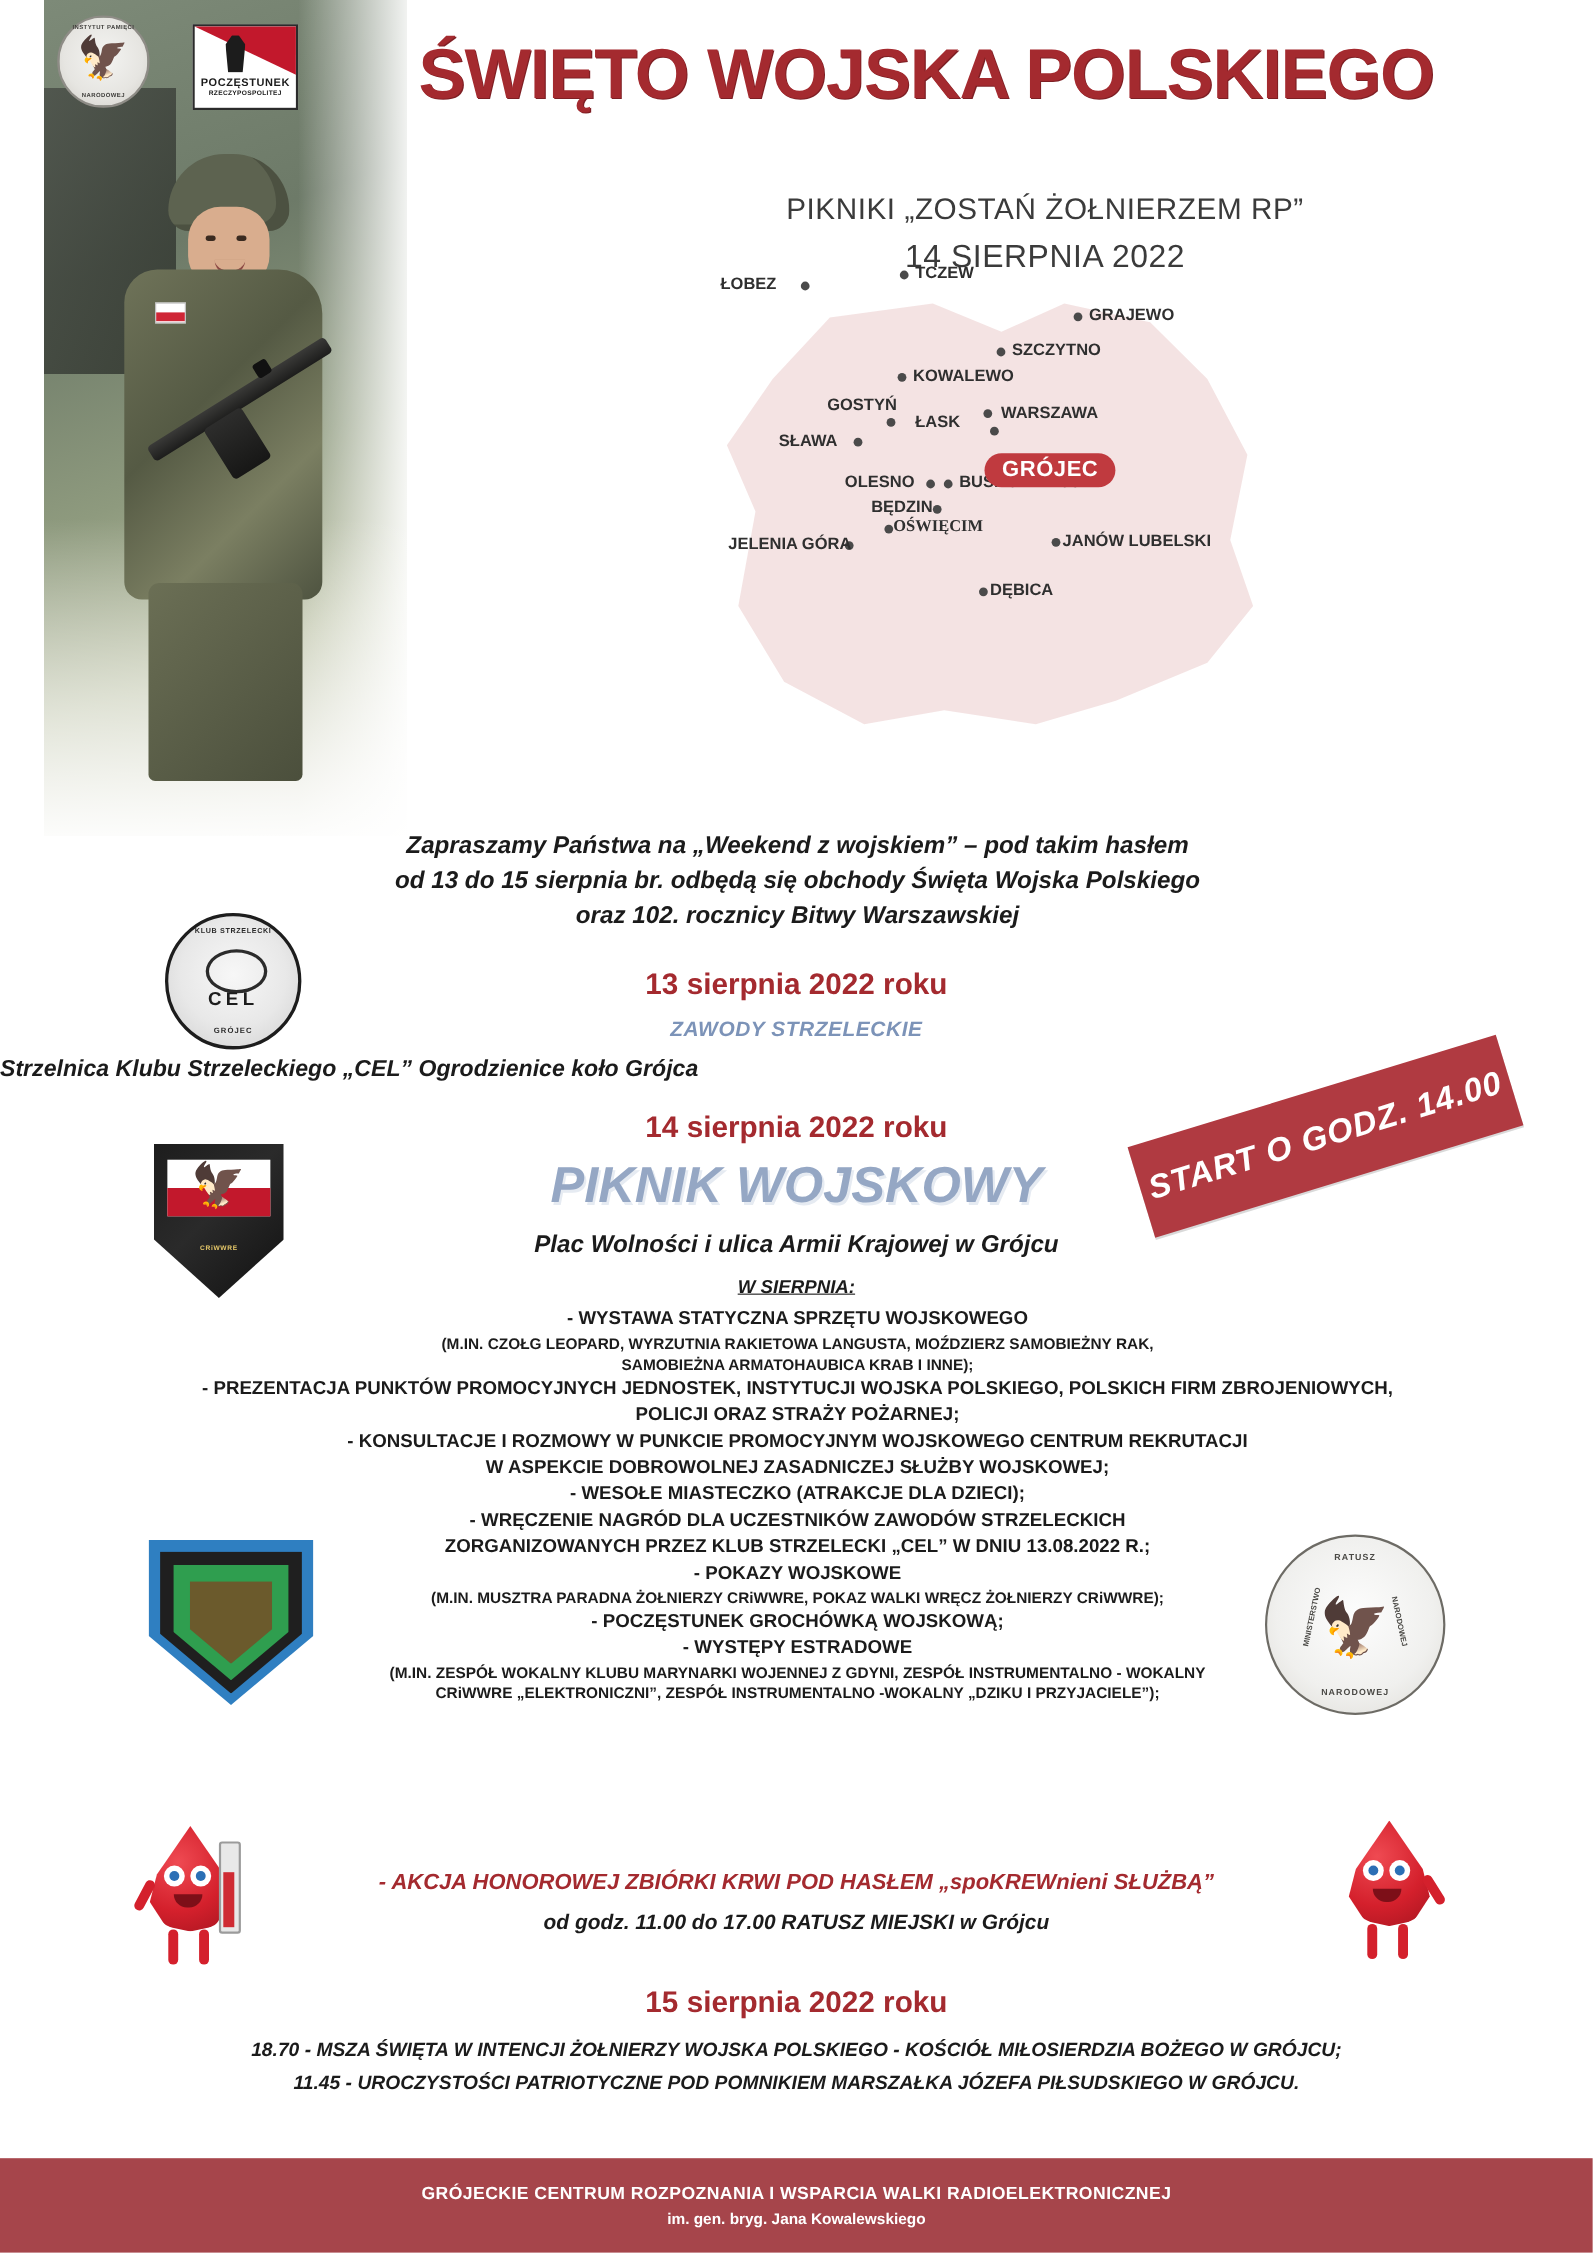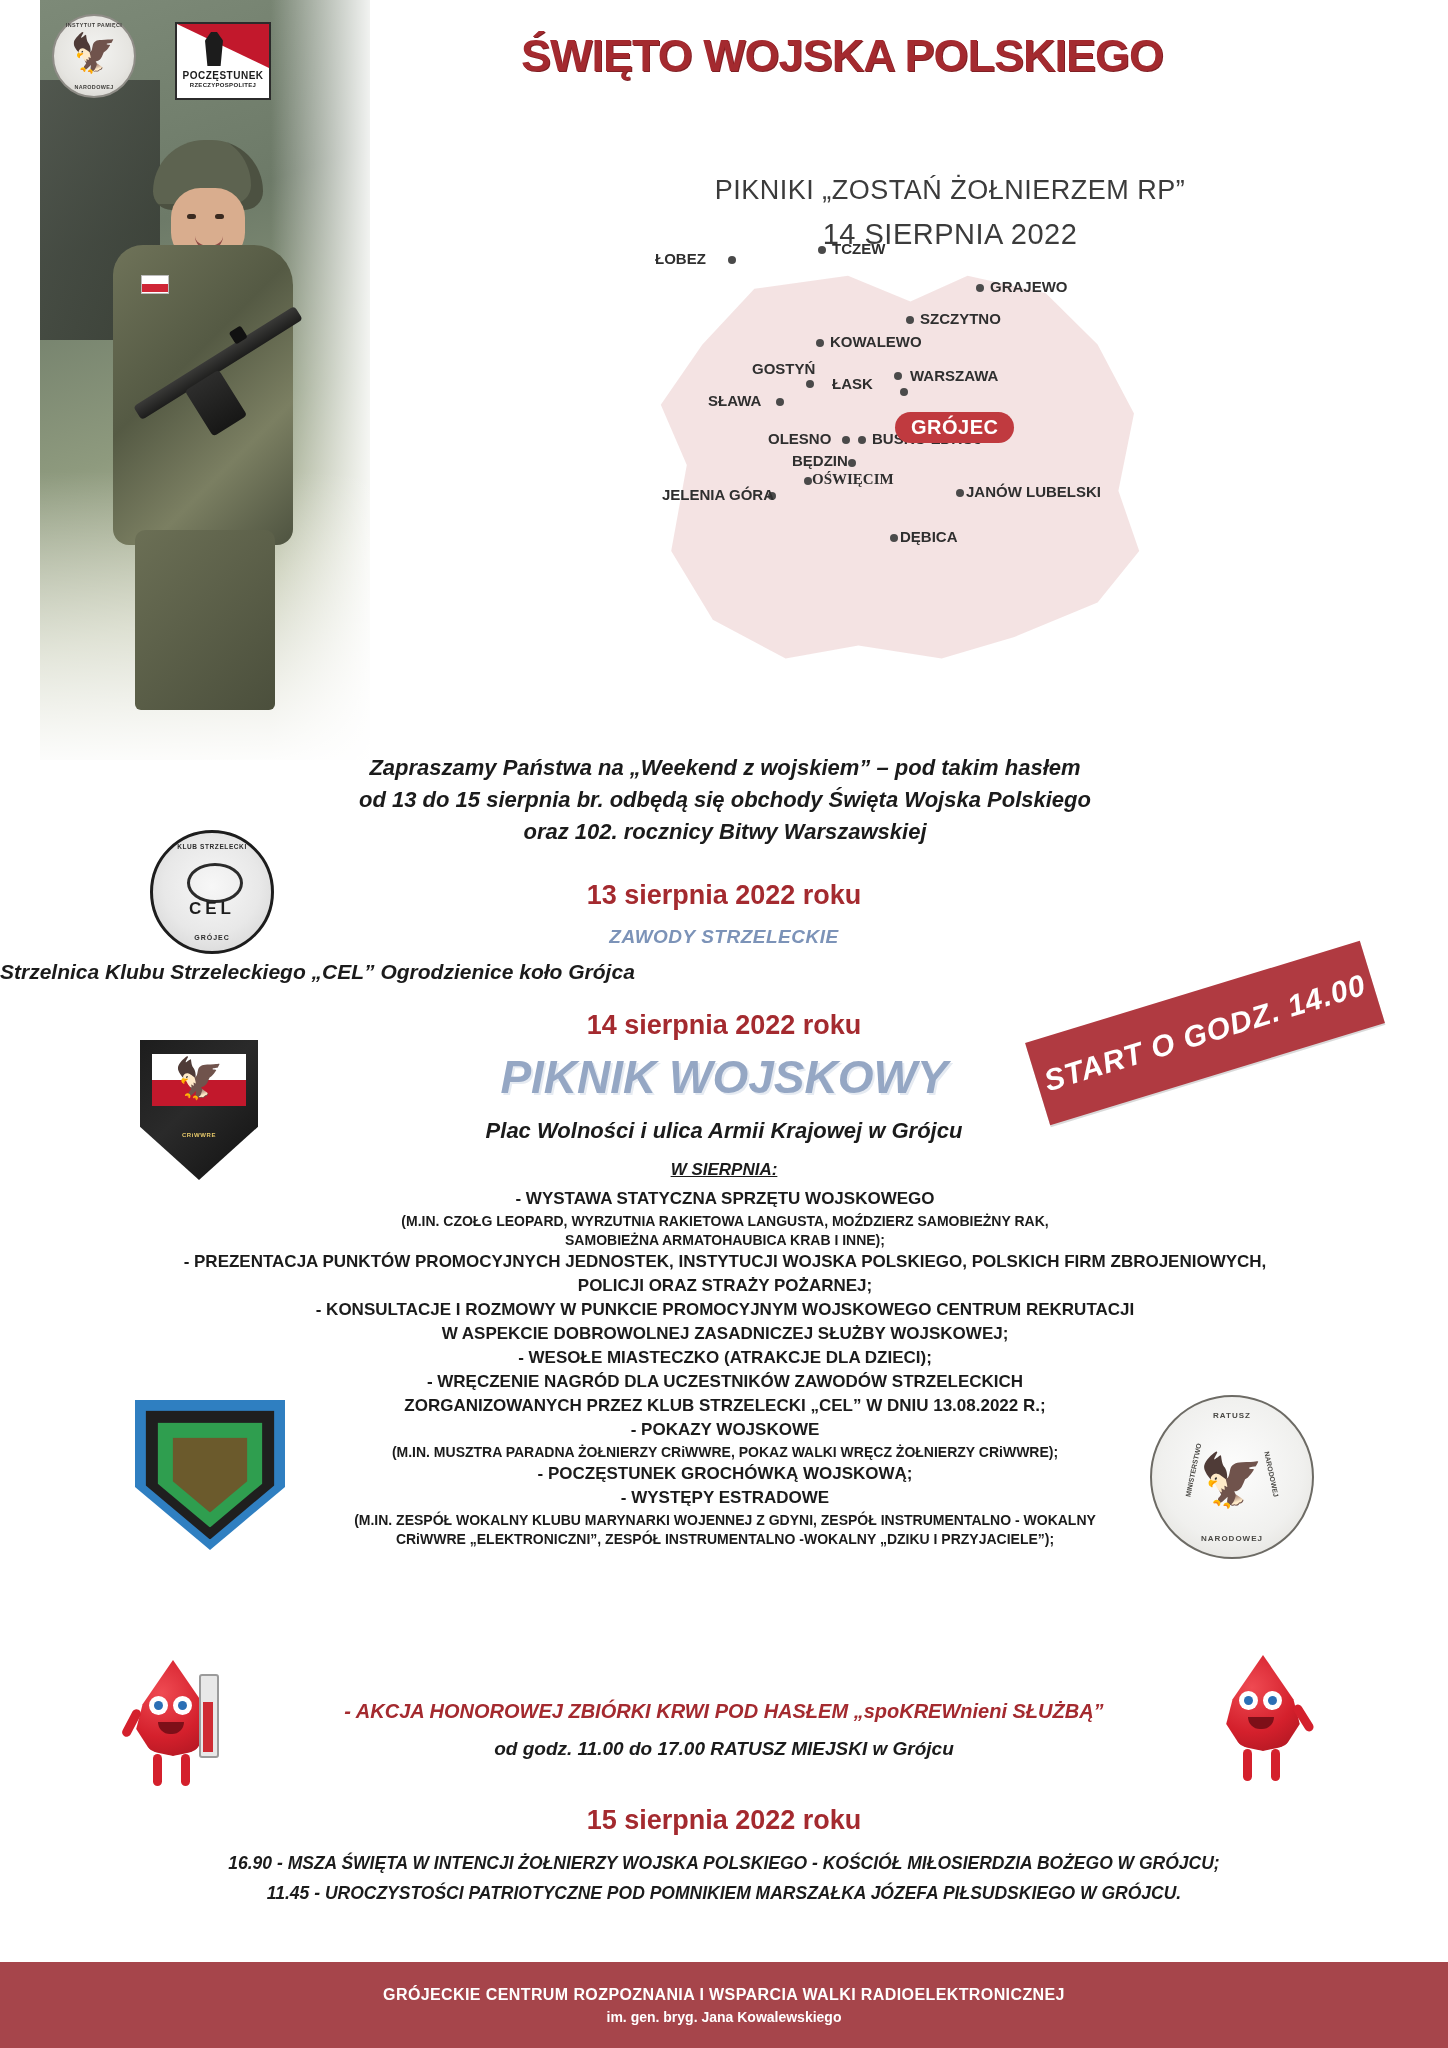--- a/index.html
+++ b/index.html
@@ -96,21 +96,21 @@
     clip-path:polygon(40% 0,60% 0,80% 25%,72% 100%,28% 100%,20% 25%);
   }
   .logo-zolnierz .t1,.logo-zolnierz .t2{
     position:absolute;left:0;width:92px;text-align:center;font-weight:bold;color:#1b1b1b;
   }
   .logo-zolnierz .t1{top:46px;font-size:10px;letter-spacing:.5px;}
   .logo-zolnierz .t2{top:58px;font-size:6px;letter-spacing:.3px;}
 
   .title{
     position:absolute;left:282px;top:30px;width:1120px;
-    font-size:45px;font-weight:bold;letter-spacing:-1px;
+    font-size:64px;font-weight:bold;letter-spacing:-1px;
     color:#a42a2f;text-align:center;
     font-family:"Liberation Sans", sans-serif;
     text-shadow:1px 1px 0 #7e1f24;
   }
   .subtitle1{
     position:absolute;left:500px;top:175px;width:900px;text-align:center;
     font-size:27px;color:#3b3b3b;letter-spacing:.5px;
   }
   .subtitle2{
     position:absolute;left:500px;top:218px;width:900px;text-align:center;
@@ -424,21 +424,21 @@
     <div class="mouth"></div>
     <div class="arm r"></div>
     <div class="leg l"></div>
     <div class="leg r"></div>
   </div>
 
   <div class="krew" style="top:1700px;">- AKCJA HONOROWEJ ZBIÓRKI KRWI POD HASŁEM „spoKREWnieni  SŁUŻBĄ”</div>
   <div class="krew2" style="top:1738px;">od godz. 11.00 do 17.00 RATUSZ MIEJSKI w Grójcu</div>
 
   <div class="date-red" style="top:1805px;">15 sierpnia 2022 roku</div>
-  <div class="day15line" style="top:1853px;">16.90 - MSZA ŚWIĘTA W INTENCJI ŻOŁNIERZY WOJSKA POLSKIEGO - KOŚCIÓŁ MIŁOSIERDZIA BOŻEGO W GRÓJCU;</div>
+  <div class="day15line" style="top:1853px;">18.70 - MSZA ŚWIĘTA W INTENCJI ŻOŁNIERZY WOJSKA POLSKIEGO - KOŚCIÓŁ MIŁOSIERDZIA BOŻEGO W GRÓJCU;</div>
   <div class="day15line" style="top:1883px;">11.45 - UROCZYSTOŚCI PATRIOTYCZNE POD POMNIKIEM MARSZAŁKA JÓZEFA PIŁSUDSKIEGO W GRÓJCU.</div>
 
   <div class="footer">
     <div class="f1">GRÓJECKIE CENTRUM ROZPOZNANIA I WSPARCIA WALKI RADIOELEKTRONICZNEJ</div>
     <div class="f2">im. gen. bryg. Jana Kowalewskiego</div>
   </div>
 
 </div>
 
 </body></html>

